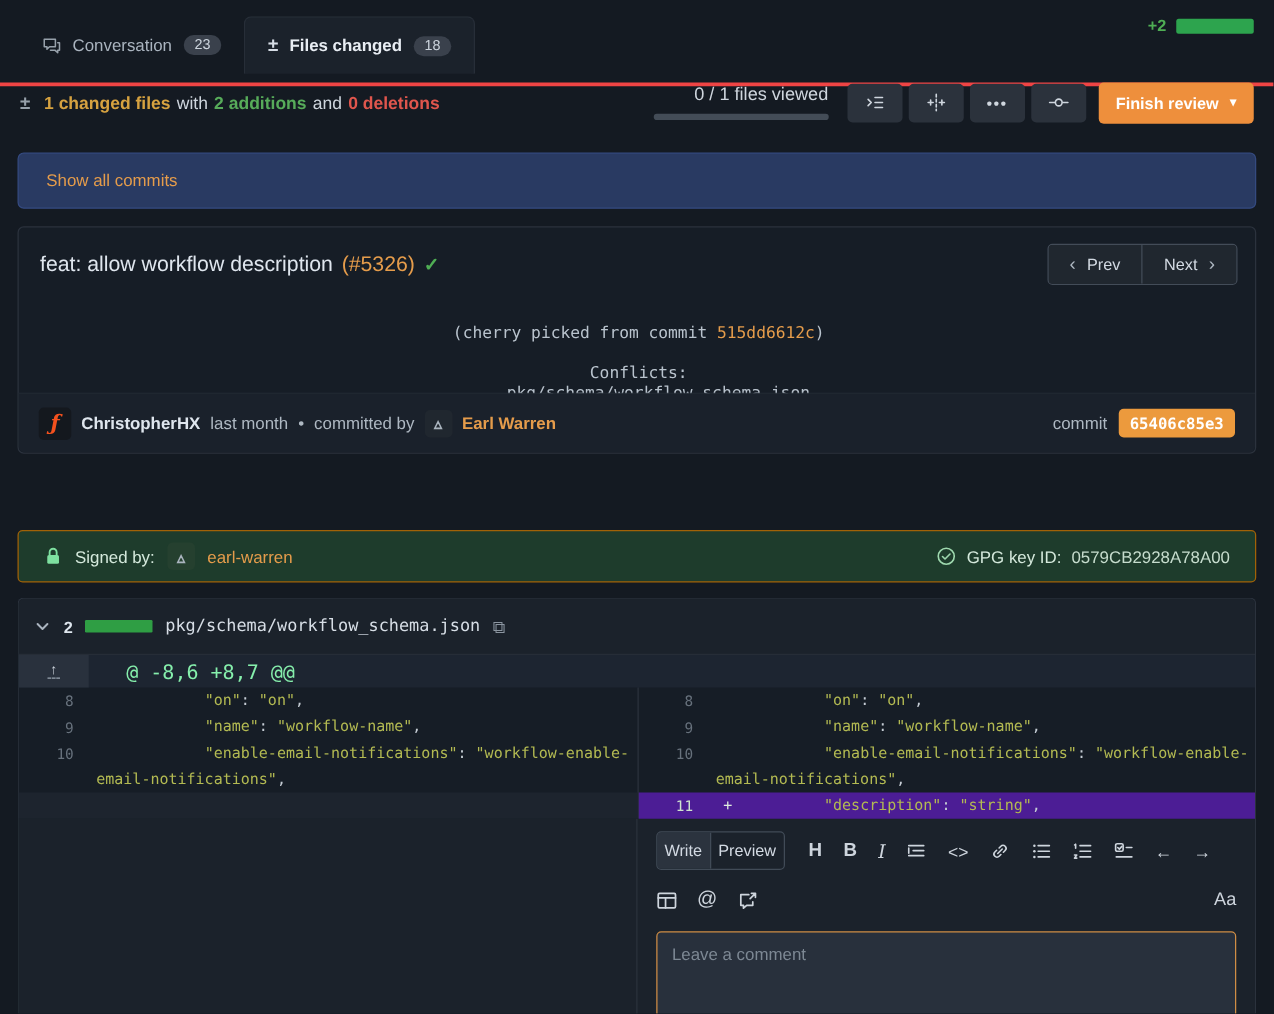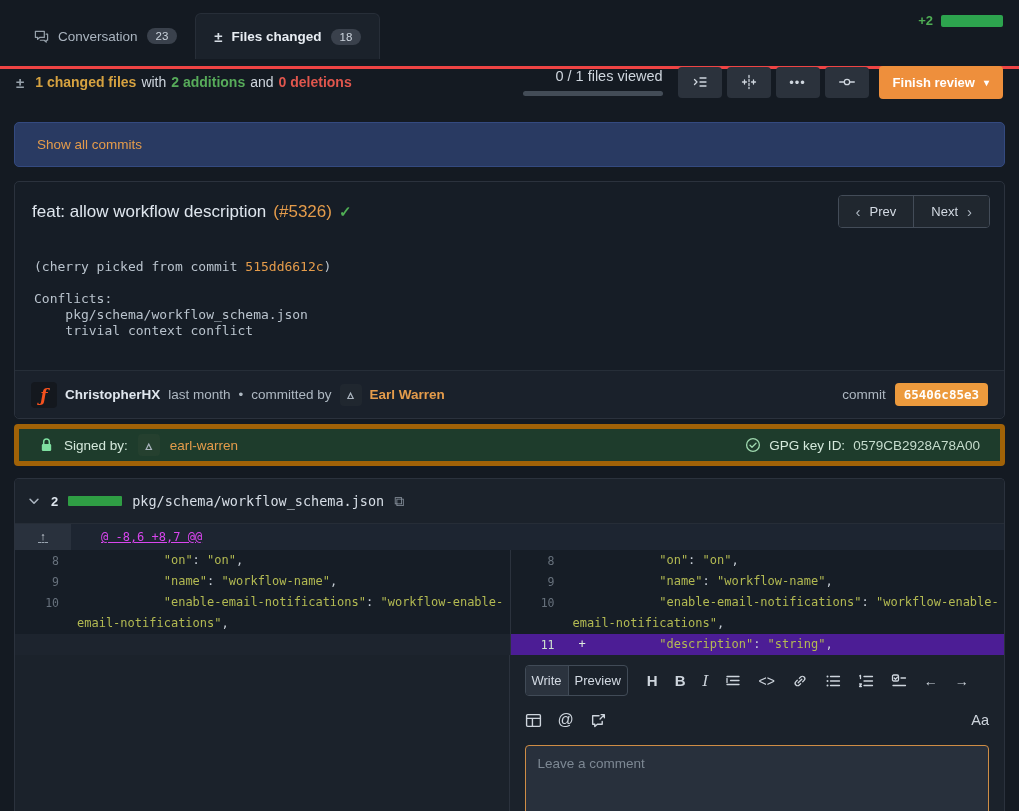--- a/index.html
+++ b/index.html
@@ -37,21 +37,21 @@
   .finish{height:33px;background:#ee8f3c;color:#fff;font-weight:bold;font-size:13px;border-radius:4px;
           display:flex;align-items:center;gap:9px;padding:0 14px;margin-left:10px;cursor:pointer;}
   .caret{font-size:10px;}
 
   
   .banner{position:absolute;top:122px;left:14px;right:14px;height:45px;background:#293a62;border:1px solid #344a80;
           border-radius:5px;display:flex;align-items:center;padding:0 22px;box-sizing:border-box;font-size:13.5px;color:#dbe3f5;gap:5px;}
   .banner-link{color:#e59c4b;cursor:pointer;}
 
   
-  .commitbox{position:absolute;top:181px;left:14px;right:14px;height:238px;background:#161d26;border:1px solid #2b323d;border-radius:5px;box-sizing:border-box;}
+  .commitbox{position:absolute;top:181px;left:14px;right:14px;height:182px;background:#161d26;border:1px solid #2b323d;border-radius:5px;box-sizing:border-box;text-align:center;}
   .commit-head{display:flex;align-items:center;padding:13px 14px 0 17px;}
   .commit-title{font-size:17px;color:#dfe6ee;display:flex;gap:7px;align-items:center;}
   .issue-ref{color:#e59c4b;}
   .title-check{color:#4fae54;font-weight:bold;font-size:15px;}
   .pager{margin-left:auto;display:flex;border:1px solid #434c58;border-radius:4px;overflow:hidden;}
   .pager-btn{padding:7px 17px;font-size:13px;color:#d3dae3;display:flex;gap:9px;align-items:center;background:#20272f;cursor:pointer;}
   .pager-btn + .pager-btn{border-left:1px solid #434c58;}
   .chev{font-size:15px;color:#aeb8c2;}
   .commit-msg{margin:15px 16px 0 19px;font-family:"DejaVu Sans Mono",monospace;font-size:13px;line-height:16px;color:#b9c3cd;}
   .msg-gap{height:16px;}
@@ -62,42 +62,42 @@
   .avatar{width:26px;height:26px;border-radius:4px;background:#14181e;display:flex;align-items:center;justify-content:center;
           color:#f4511e;font-weight:bold;font-style:italic;font-size:17px;cursor:pointer;font-family:"DejaVu Serif",serif;}
   .avatar.tri{color:#aab4be;font-style:normal;font-size:13px;background:#20272f;font-family:"Liberation Sans",sans-serif;width:22px;height:22px;}
   .author-name{color:#dfe6ee;font-weight:bold;cursor:pointer;}
   .committer-name{color:#e59c4b;font-weight:600;cursor:pointer;}
   .sha-badge{background:#ec9a3d;color:#fff;font-family:"DejaVu Sans Mono",monospace;font-size:12.5px;font-weight:bold;
              padding:4px 9px;border-radius:4px;cursor:pointer;}
   .foot-right{margin-left:auto;display:flex;align-items:center;gap:9px;}
 
   
-  .signedbar{position:absolute;top:424px;left:14px;right:14px;height:42px;background:#1e3c2c;border:5px solid #a16207;
+  .signedbar{position:absolute;top:424px;left:14px;right:14px;height:42px;background:#1e3c2c;border:1px solid #a16207;
              border-radius:4px;display:flex;align-items:center;padding:0 20px;box-sizing:border-box;font-size:13.5px;color:#d5e9dc;gap:10px;}
   .signer{color:#e59c4b;cursor:pointer;}
   .signed-right{margin-left:auto;display:flex;align-items:center;gap:8px;}
   .gpg-key{color:#c6dccd;}
   .avatar.green{background:#25402f;}
 
   
   .filebox{position:absolute;top:478px;left:14px;right:14px;bottom:0;background:#161d26;border:1px solid #2b323d;border-bottom:none;
            border-radius:5px 5px 0 0;display:flex;flex-direction:column;overflow:hidden;box-sizing:border-box;}
   .file-head{height:44px;flex:none;background:#1b222b;display:flex;align-items:center;padding:0 12px;gap:10px;border-bottom:1px solid #262d37;}
   .changes-n{font-weight:bold;font-size:13px;color:#dfe6ee;}
   .statbar{width:54px;height:10px;background:#2f9e44;border-radius:1px;}
   .filename{font-family:"DejaVu Sans Mono",monospace;font-size:13.5px;color:#d7dee6;cursor:pointer;}
   .copy-ic{color:#8b95a0;font-size:14px;cursor:pointer;}
   .file-head-right{margin-left:auto;display:flex;}
   .fbtn{padding:7px 14px;font-size:12.5px;color:#d3dae3;background:#29303a;border:1px solid #454e59;border-radius:4px;margin-left:7px;cursor:pointer;}
 
   .hunk-row{height:26px;flex:none;display:flex;background:#1d2531;align-items:stretch;}
   .hunk-gut{flex:0 0 56px;background:#29313d;display:flex;align-items:center;justify-content:center;cursor:pointer;}
   .expand-ic{color:#cfd6de;font-size:11px;line-height:10px;border-bottom:1px dashed #9aa5b1;padding:0 2px 1px 2px;}
-  .hunk-text{padding-left:30px;display:flex;align-items:center;color:#d946ef;font-family:"DejaVu Sans Mono",monospace;font-size:12px;text-decoration:underline;}
+  .hunk-text{padding-left:30px;display:flex;align-items:center;color:#86efac;font-family:"DejaVu Sans Mono",monospace;font-size:16px;}
 
   .split{display:flex;flex:none;}
   .half{width:50%;display:flex;flex-direction:column;box-sizing:border-box;}
   .half.right{border-left:1px solid #2b323d;}
   .d-row{display:flex;min-height:21px;position:relative;}
   .d-gut{flex:0 0 56px;text-align:right;padding:2px 12px 0 0;font-family:"DejaVu Sans Mono",monospace;font-size:11.5px;
          line-height:19px;color:#67717c;box-sizing:border-box;cursor:pointer;}
   .d-code{flex:1;font-family:"DejaVu Sans Mono",monospace;font-size:12px;line-height:21px;color:#c6cdd5;
           white-space:pre-wrap;word-break:break-all;padding:0 2px 0 6px;position:relative;}
   .c-y{color:#b3ba52;}

